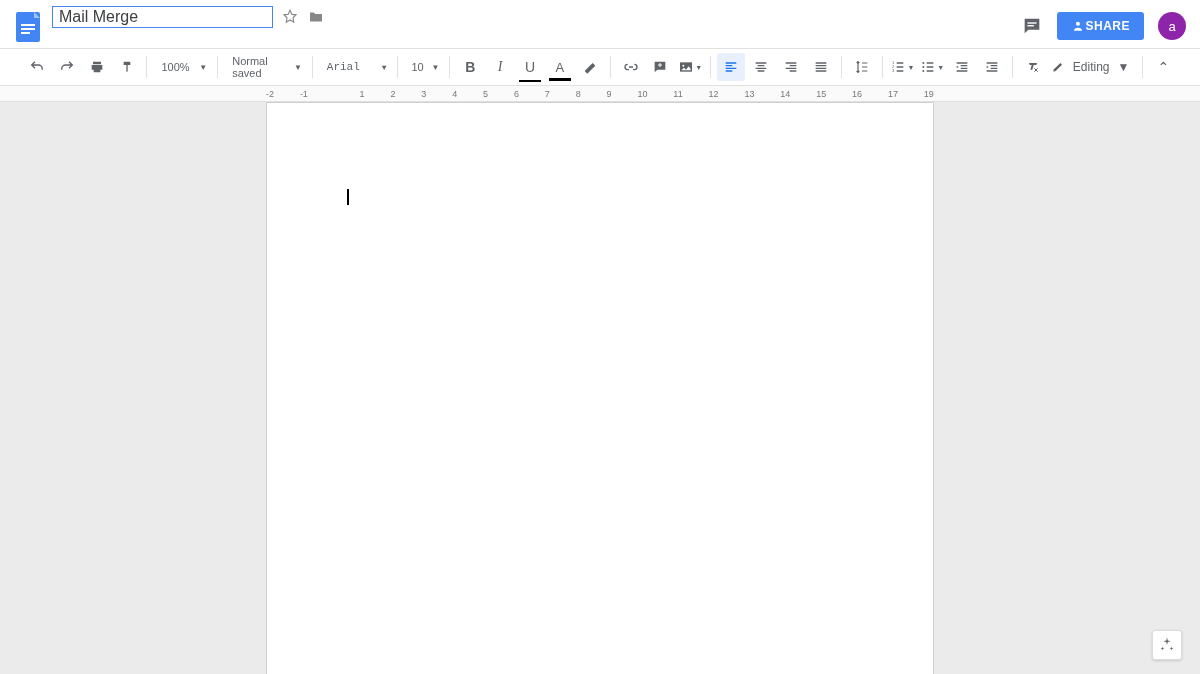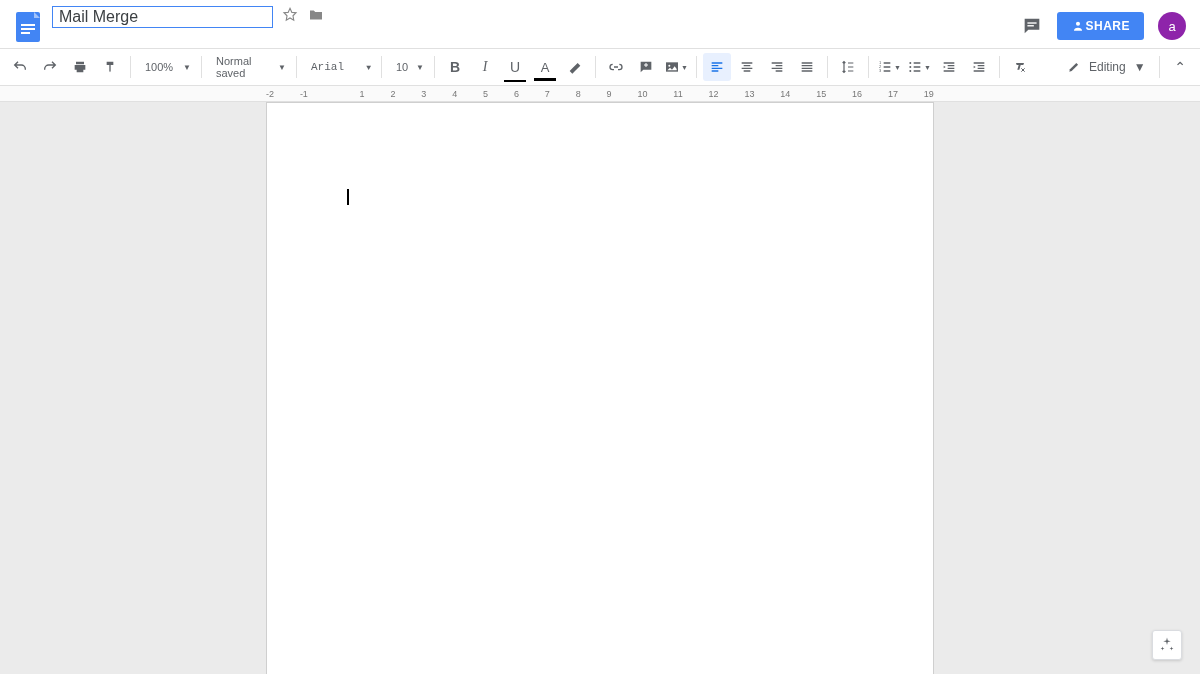--- a/index.html
+++ b/index.html
@@ -20,21 +20,21 @@
     height: 48px;
   }
   .logo {
     width: 36px; height: 36px;
     margin-top: 2px;
     margin-right: 6px;
     flex-shrink: 0;
   }
   .logo svg { width: 100%; height: 100%; }
   .title-area { flex: 1; }
-  .title-row { display: flex; align-items: flex-start; gap: 8px; height: 22px; }
+  .title-row { display: flex; align-items: center; gap: 8px; height: 22px; }
   .doc-title {
     border: 1px solid #4285f4;
     padding: 1px 6px;
     font-size: 16px;
     color: #3c4043;
     min-width: 80px;
     outline: none;
   }
   .star-icon, .folder-icon { color: #878787; width: 18px; height: 18px; }
   .menu-row { display: flex; align-items: center; gap: 4px; height: 24px; }
@@ -75,21 +75,21 @@
     display: flex;
     align-items: center;
     justify-content: center;
     font-size: 13px;
   }
   .toolbar {
     display: flex;
     align-items: center;
     border-top: 1px solid #e0e0e0;
     border-bottom: 1px solid #e0e0e0;
-    padding: 0 6px;
+    padding: 0 23px;
     height: 38px;
     gap: 2px;
   }
   .tb-sep { width: 1px; height: 22px; background: #e0e0e0; margin: 0 4px; }
   .tb-btn {
     width: 28px; height: 28px;
     display: flex;
     align-items: center;
     justify-content: center;
     cursor: pointer;

